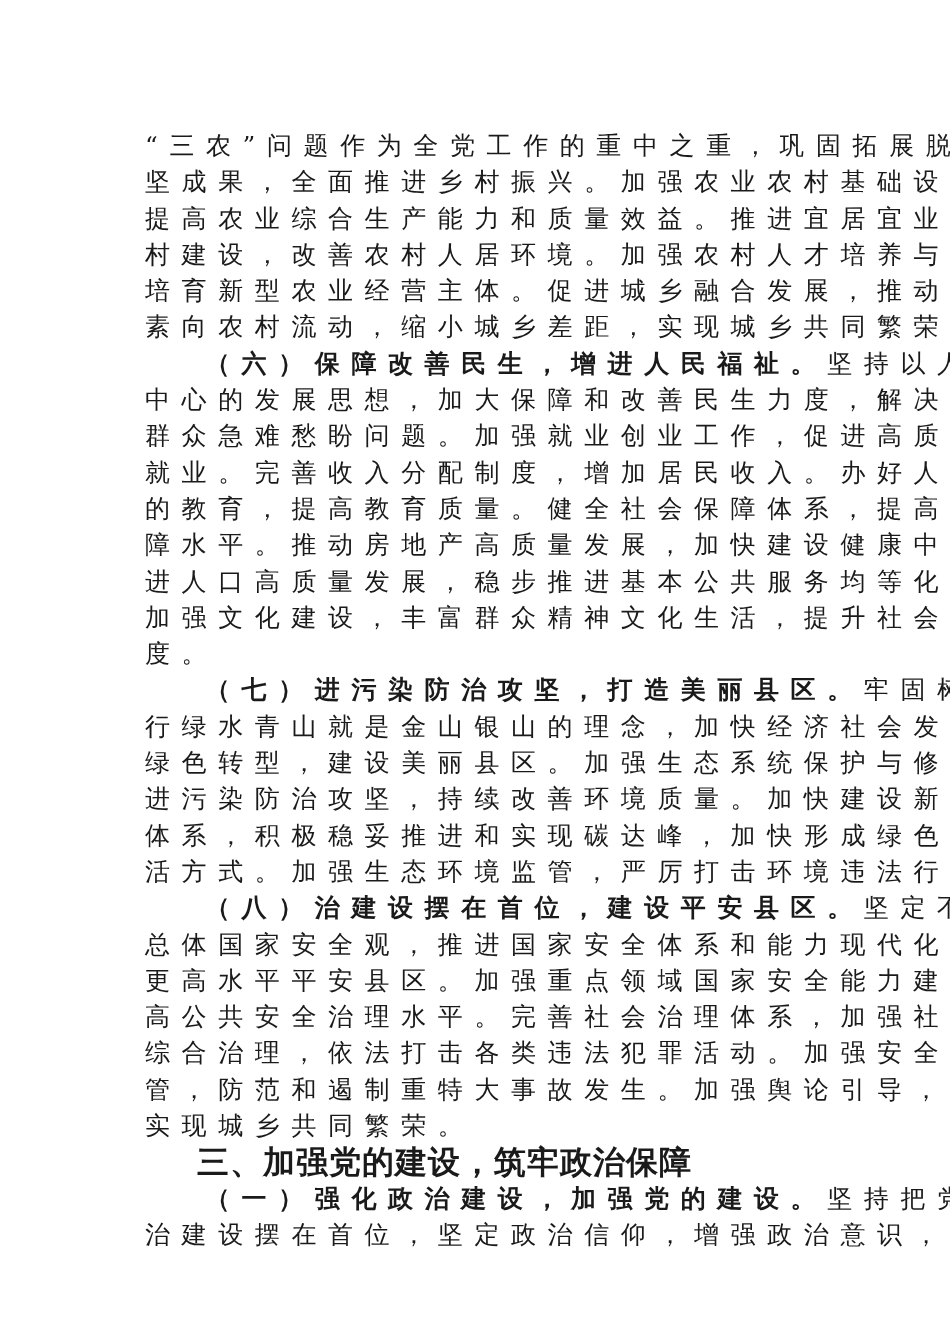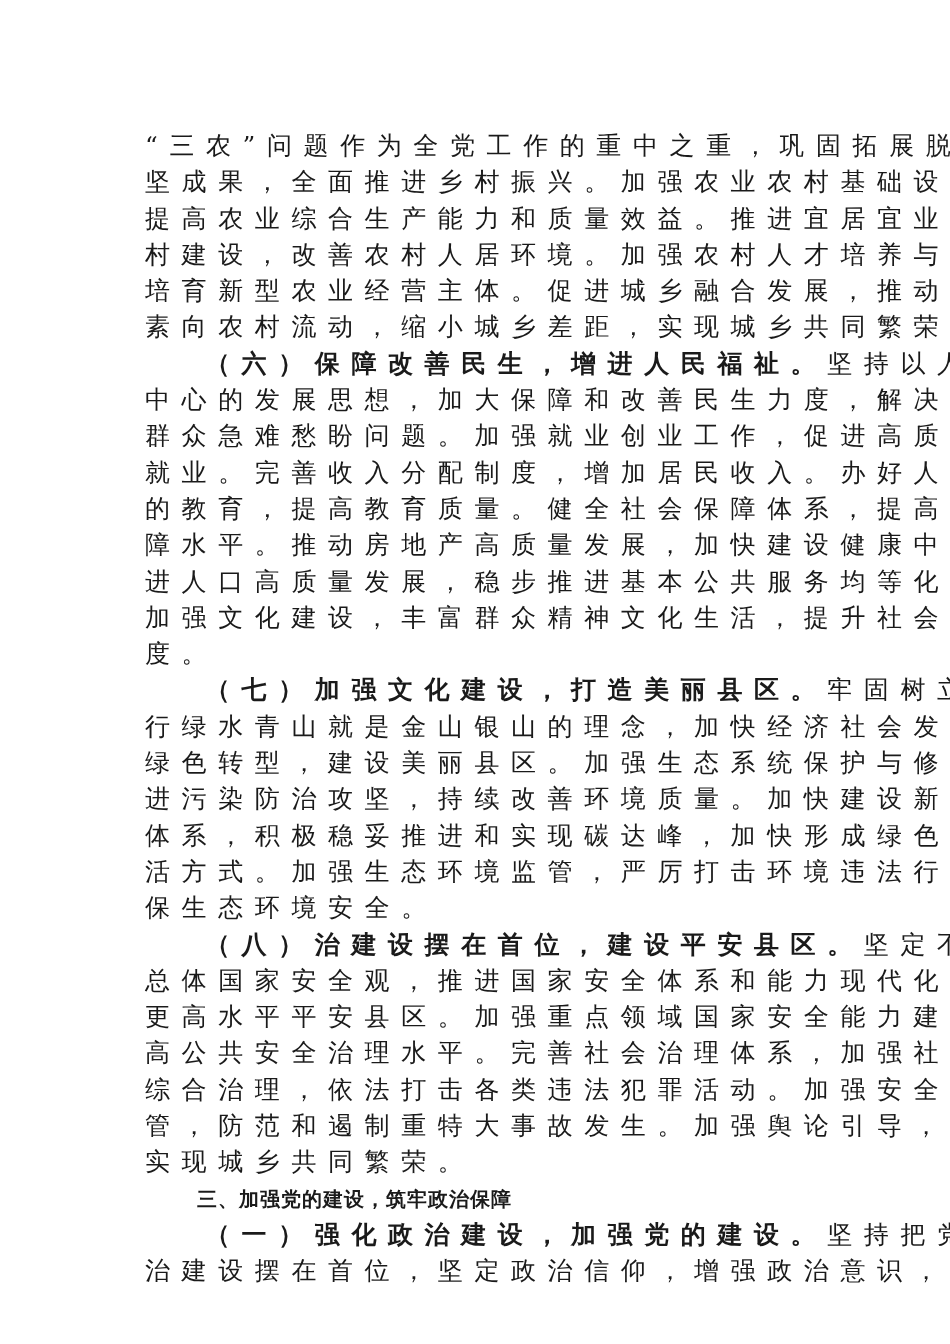--- a/index.html
+++ b/index.html
@@ -42,21 +42,21 @@
   }
   .lead {
     font-weight: bold;
     text-align: right;
   }
   .heading {
     font-family: "DejaVu Sans", "Liberation Sans", sans-serif;
     font-weight: bold;
     letter-spacing: 1px;
     padding-left: 52px;
-    font-size: 20px;
+    font-size: 32px;
   }
 </style>
 </head>
 <body>
 
 <div class="page">
   <div class="content">
 
     <div>
       <div class="line">“三农”问题作为全党工作的重中之重，巩固拓展脱贫攻</div>
@@ -73,27 +73,26 @@
       <div class="line">群众急难愁盼问题。加强就业创业工作，促进高质量充分</div>
       <div class="line">就业。完善收入分配制度，增加居民收入。办好人民满意</div>
       <div class="line">的教育，提高教育质量。健全社会保障体系，提高社会保</div>
       <div class="line">障水平。推动房地产高质量发展，加快建设健康中国，促</div>
       <div class="line">进人口高质量发展，稳步推进基本公共服务均等化。同时</div>
       <div class="line">加强文化建设，丰富群众精神文化生活，提升社会文明程</div>
       <div class="line">度。</div>
     </div>
 
     <div>
-      <div class="line indent"><span class="lead">（七）加强文化建设，打造美丽县区。</span><span>牢固树立和践</span></div>
+      <div class="line indent"><span class="lead">（七）进污染防治攻坚，打造美丽县区。</span><span>牢固树立和践</span></div>
       <div class="line">行绿水青山就是金山银山的理念，加快经济社会发展全面</div>
       <div class="line">绿色转型，建设美丽县区。加强生态系统保护与修复，推</div>
       <div class="line">进污染防治攻坚，持续改善环境质量。加快建设新型能源</div>
       <div class="line">体系，积极稳妥推进和实现碳达峰，加快形成绿色生产生</div>
       <div class="line">活方式。加强生态环境监管，严厉打击环境违法行为，确</div>
-      <div class="line">保生态环境安全。</div>
     </div>
 
     <div>
       <div class="line indent"><span class="lead">（八）治建设摆在首位，建设平安县区。</span><span>坚定不移贯彻</span></div>
       <div class="line">总体国家安全观，推进国家安全体系和能力现代化，建设</div>
       <div class="line">更高水平平安县区。加强重点领域国家安全能力建设，提</div>
       <div class="line">高公共安全治理水平。完善社会治理体系，加强社会治安</div>
       <div class="line">综合治理，依法打击各类违法犯罪活动。加强安全生产监</div>
       <div class="line">管，防范和遏制重特大事故发生。加强舆论引导，有效防</div>
       <div class="line">实现城乡共同繁荣。</div>

